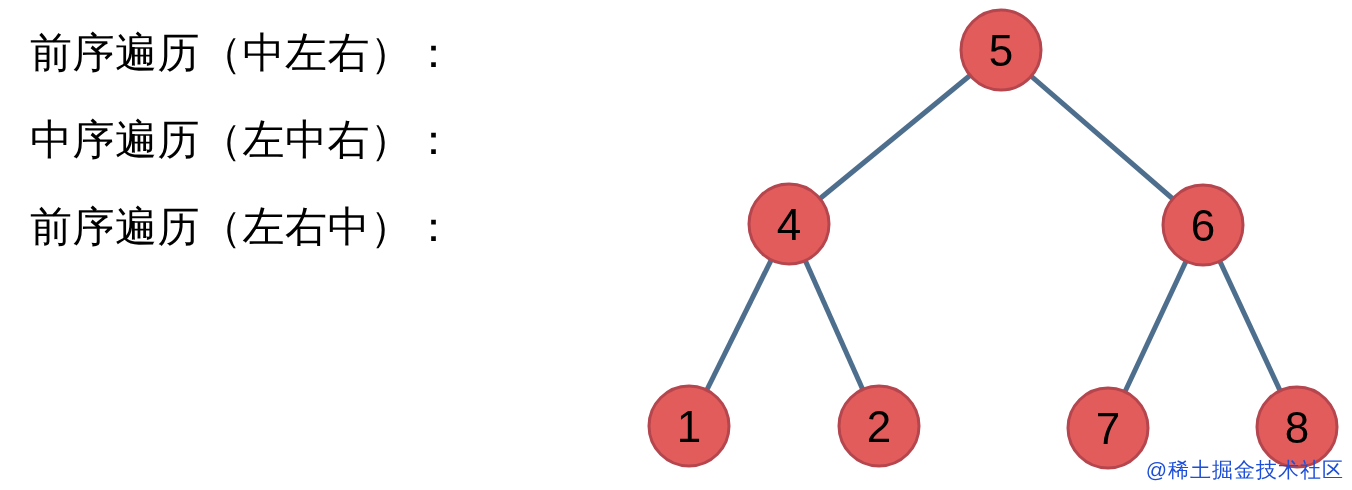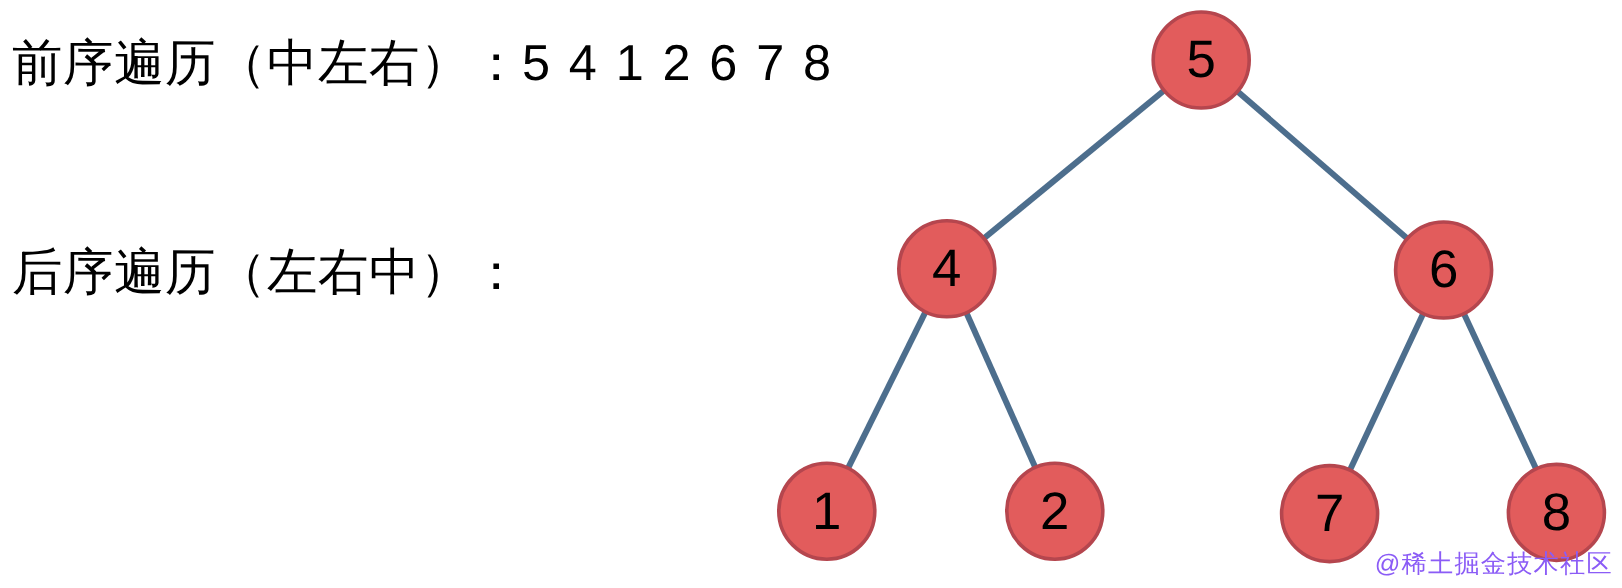--- a/index.html
+++ b/index.html
@@ -23,20 +23,21 @@
     font-size: 42px;
   }
   .traversal-line {
     height: 87px;
     display: flex;
     align-items: center;
     white-space: pre;
   }
   .t-label {
     letter-spacing: 0.5px;
+    margin-left: 20px;
   }
   .t-seq {
     letter-spacing: 2px;
   }
   .tree-svg {
     position: absolute;
     left: 0;
     top: 0;
     width: 1352px;
     height: 490px;
@@ -53,27 +54,27 @@
     letter-spacing: 1px;
   }
 </style>
 </head>
 <body>
 
 <div class="canvas">
 
   <div class="traversals">
     <div class="traversal-line">
-      <span class="t-label">前序遍历（中左右）：</span><span class="t-seq">5 4 1 2 6 7 8</span>
+      <span class="t-label">前序遍历（中左右）：</span>
     </div>
     <div class="traversal-line">
-      
+      <span class="t-label">中序遍历（左中右）：</span>
     </div>
     <div class="traversal-line">
-      <span class="t-label">后序遍历（左右中）：</span>
+      <span class="t-label">前序遍历（左右中）：</span>
     </div>
   </div>
 
   <svg id="tree-svg" class="tree-svg" viewBox="0 0 1352 490">
       <line x1="1001" y1="50" x2="789" y2="224" stroke="#4d6e8d" stroke-width="5"></line>
       <line x1="1001" y1="50" x2="1203" y2="225" stroke="#4d6e8d" stroke-width="5"></line>
       <line x1="789" y1="224" x2="689" y2="426" stroke="#4d6e8d" stroke-width="5"></line>
       <line x1="789" y1="224" x2="879" y2="426" stroke="#4d6e8d" stroke-width="5"></line>
       <line x1="1203" y1="225" x2="1108" y2="428" stroke="#4d6e8d" stroke-width="5"></line>
       <line x1="1203" y1="225" x2="1297" y2="427" stroke="#4d6e8d" stroke-width="5"></line>
@@ -100,15 +101,15 @@
       <g>
         <circle cx="1108" cy="428" r="40" fill="#e25c5c" stroke="#b5464e" stroke-width="3"></circle>
         <text x="1108" y="428" text-anchor="middle" dominant-baseline="central" fill="#000000" class="tree-node-label">7</text>
       </g>
       <g>
         <circle cx="1297" cy="427" r="40" fill="#e25c5c" stroke="#b5464e" stroke-width="3"></circle>
         <text x="1297" y="427" text-anchor="middle" dominant-baseline="central" fill="#000000" class="tree-node-label">8</text>
       </g>
     </svg>
 
-  <div class="watermark" style="color: #8b5cf6;">@稀土掘金技术社区</div>
+  <div class="watermark" style="color: #1d4ed8;">@稀土掘金技术社区</div>
 
 </div>
 
 </body></html>

